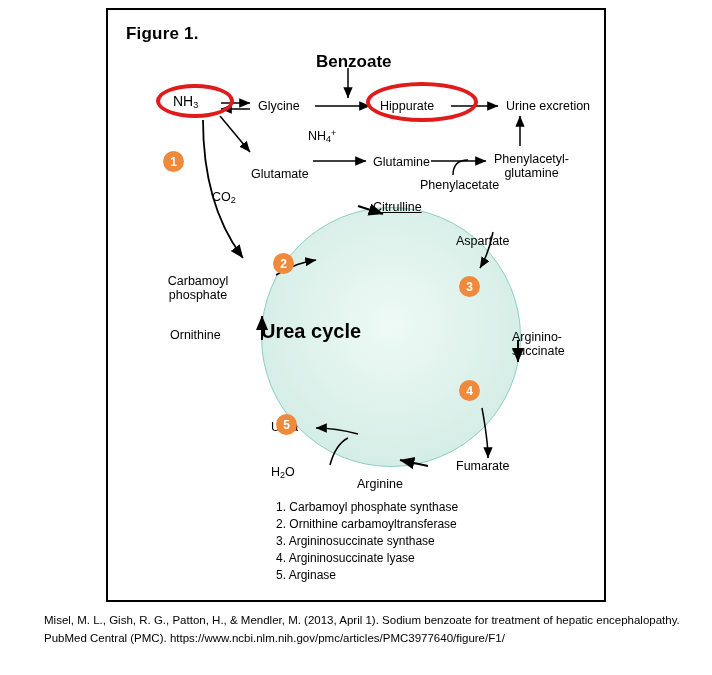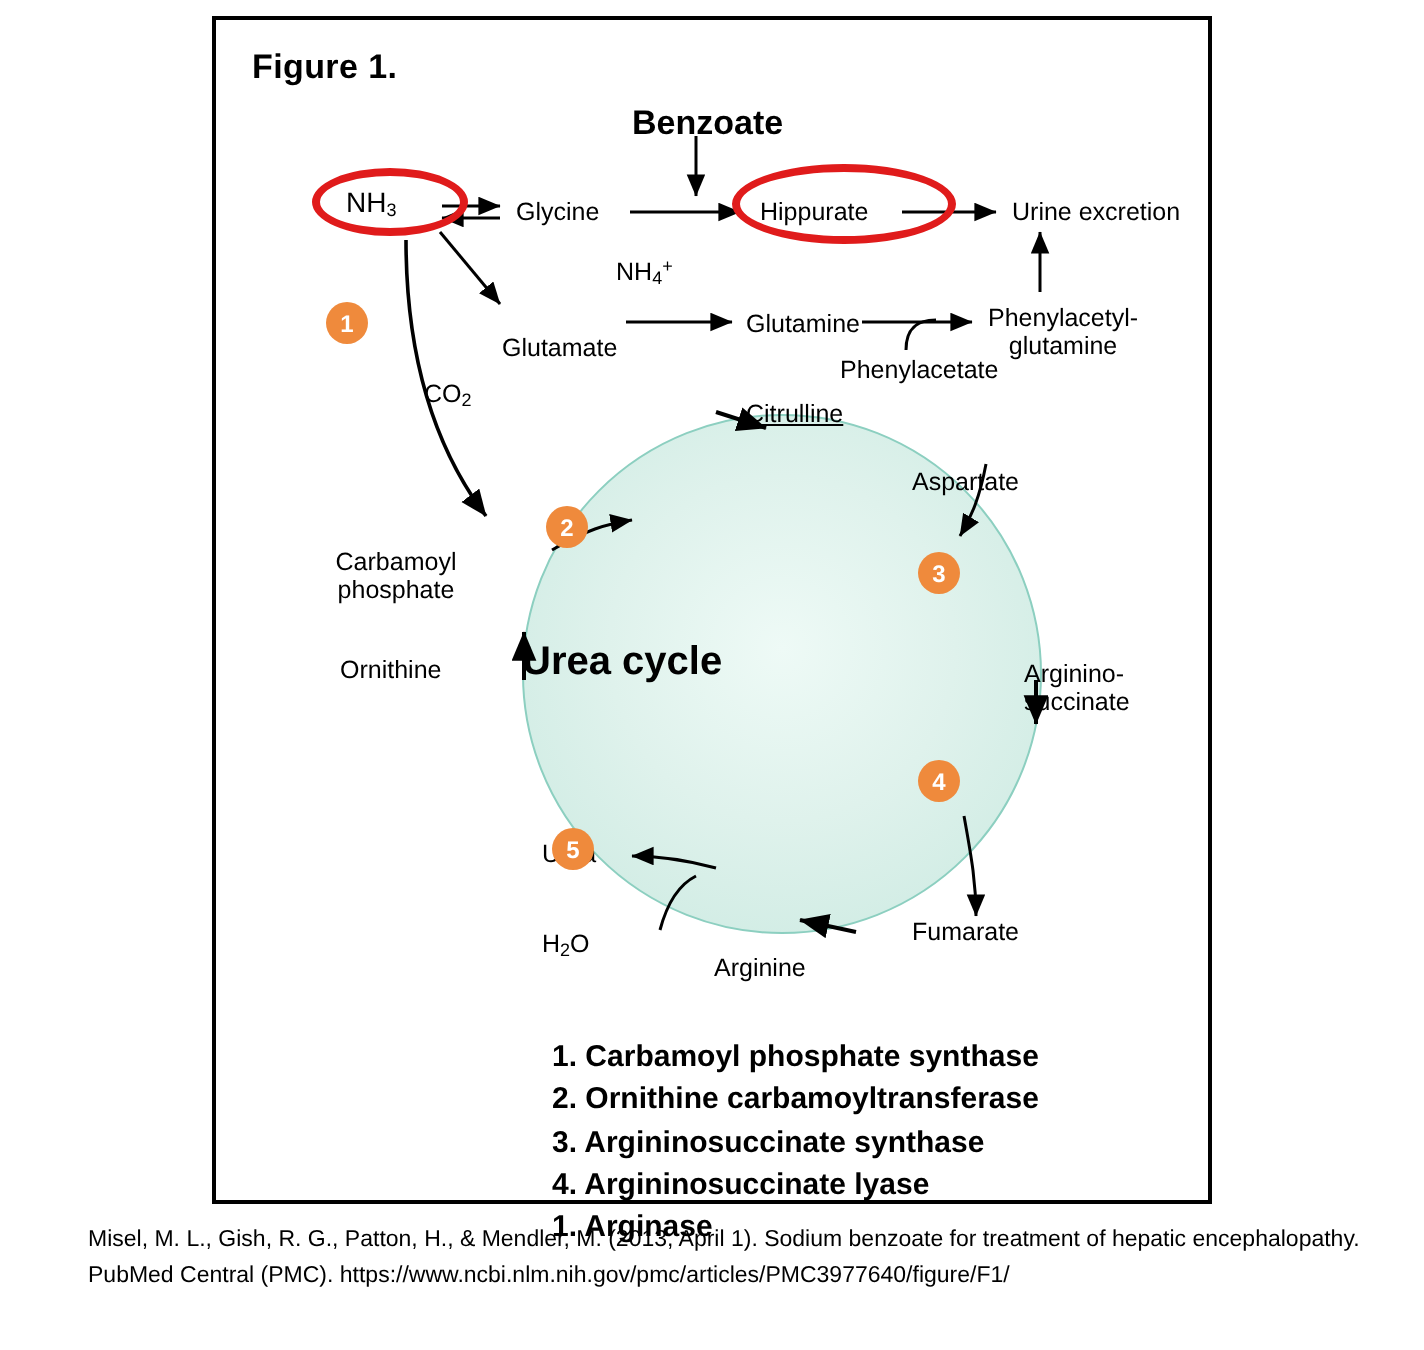--- a/index.html
+++ b/index.html
@@ -77,24 +77,24 @@
     left: 153px;
     top: 310px;
     width: 258px;
     text-align: left;
     font-size: 20px;
     font-weight: bold;
   }
   #legend {
     position: absolute;
     left: 168px;
-    top: 508px;
-    font-size: 15px;
+    top: 489px;
+    font-size: 12px;
     line-height: 1.42;
-    font-weight: bold;
+    font-weight: normal;
   }
   svg.overlay {
     position: absolute;
     left: 0;
     top: 0;
     width: 500px;
     height: 594px;
     pointer-events: none;
   }
   #caption {
@@ -215,17 +215,17 @@
   <div class="numdot" style="left:168px; top:404px;">5</div>
 
   <div class="redring" style="left:48px; top:74px; width:78px; height:34px;"></div>
   <div class="redring" style="left:258px; top:72px; width:112px; height:40px;"></div>
 
   <div id="legend">
     <div>1. Carbamoyl phosphate synthase</div>
     <div>2. Ornithine carbamoyltransferase</div>
     <div>3. Argininosuccinate synthase</div>
     <div>4. Argininosuccinate lyase</div>
-    <div>1. Arginase</div>
+    <div>5. Arginase</div>
   </div>
 </div>
 
 <div id="caption">Misel, M. L., Gish, R. G., Patton, H., &amp; Mendler,  M. (2013,  April 1). Sodium  benzoate for treatment of hepatic encephalopathy.  PubMed  Central (PMC). https://www.ncbi.nlm.nih.gov/pmc/articles/PMC3977640/figure/F1/</div>
 
 </body></html>

